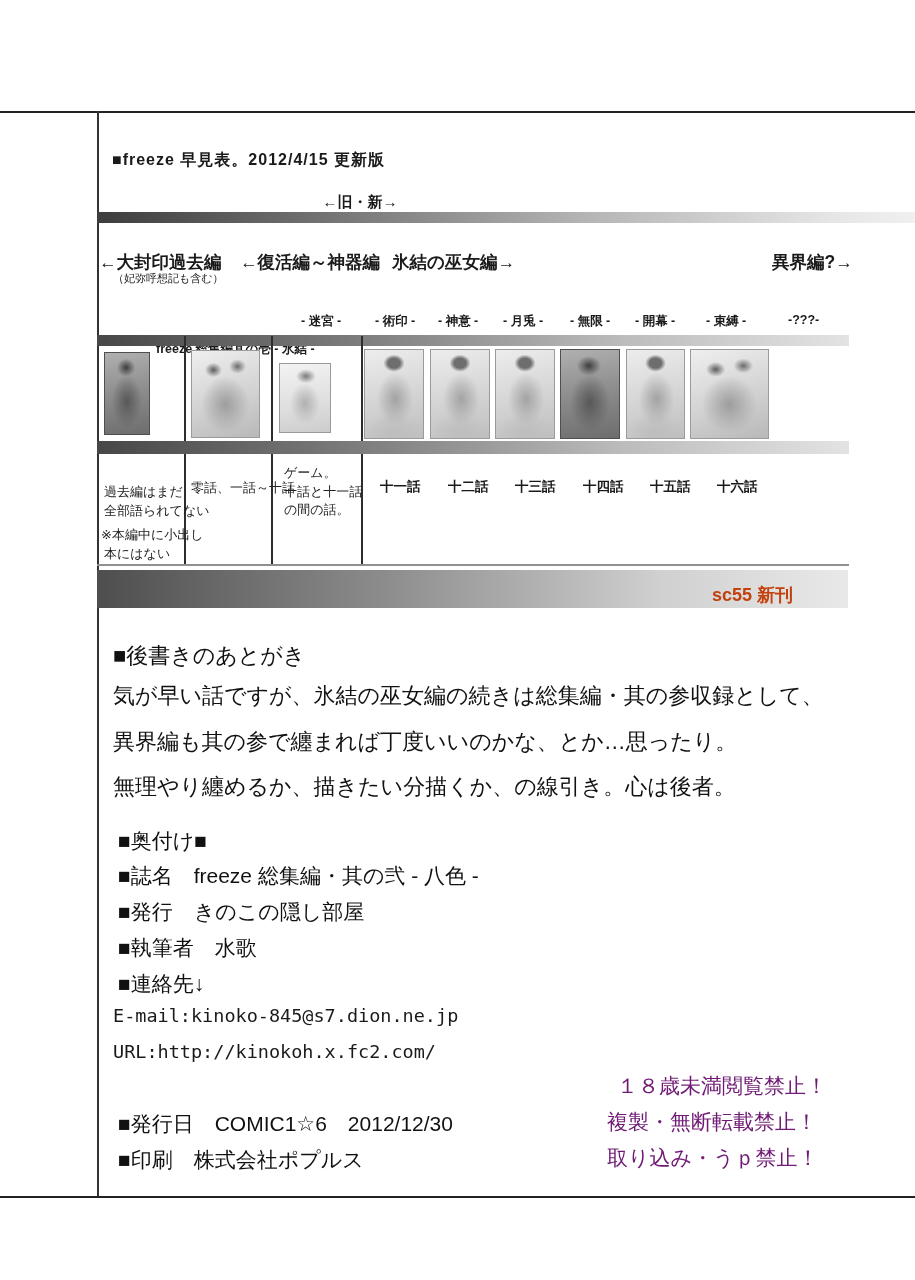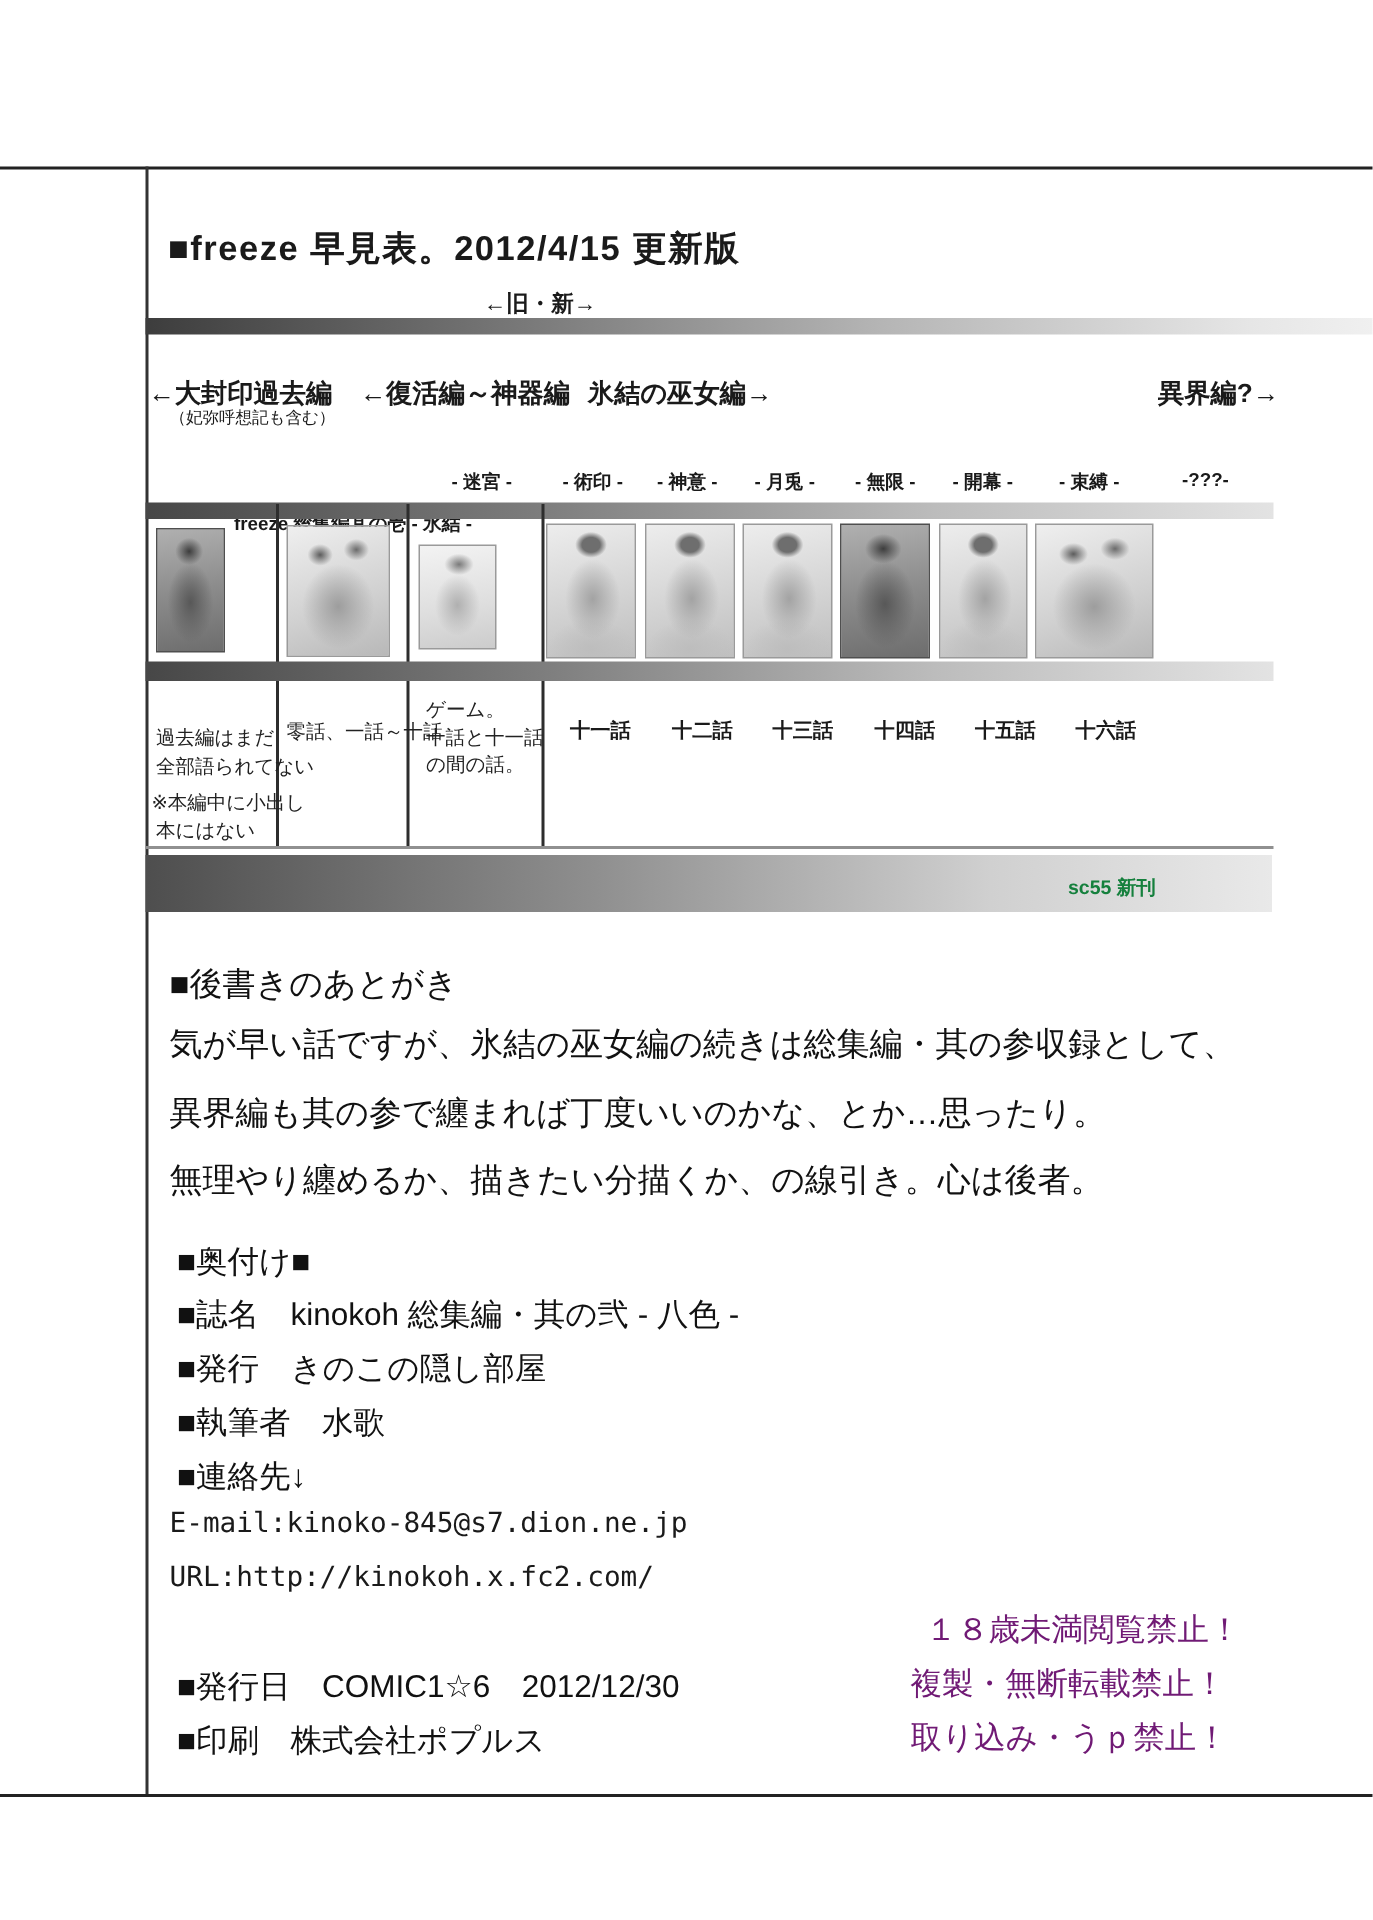--- a/index.html
+++ b/index.html
@@ -10,33 +10,33 @@
     color:#1a1a1a;
   }
   .abs{position:absolute;}
 
   
   .frame-top{left:0;top:111px;width:915px;height:2px;background:#222;}
   .frame-left{left:97px;top:111px;width:2px;height:1087px;background:#333;}
   .frame-bottom{left:0;top:1196px;width:915px;height:2px;background:#222;}
 
   
-  .title{left:112px;top:150px;font-size:23px;font-weight:600;letter-spacing:1px;}
+  .title{left:112px;top:150px;font-size:16px;font-weight:600;letter-spacing:1px;}
   .dir-label{left:300px;top:193px;width:120px;text-align:center;font-size:15px;font-weight:600;}
 
   
   .bar-a{left:97px;top:212px;width:818px;height:11px;
     background:linear-gradient(to right,#3d3d3d 0%,#777 30%,#b5b5b5 60%,#e6e6e6 90%,#f0f0f0 100%);}
   .bar-b{left:97px;top:335px;width:752px;height:11px;
     background:linear-gradient(to right,#474747 0%,#7d7d7d 35%,#bcbcbc 70%,#e3e3e3 100%);}
   .bar-c{left:97px;top:441px;width:752px;height:13px;
     background:linear-gradient(to right,#474747 0%,#7d7d7d 35%,#bcbcbc 70%,#e3e3e3 100%);}
   .bar-d{left:97px;top:570px;width:751px;height:38px;
     background:linear-gradient(to right,#4e4e4e 0%,#8f8f8f 40%,#d0d0d0 75%,#e9e9e9 100%);}
-  .sc55{left:712px;top:583px;font-size:13px;color:#15803d;font-weight:600;}
+  .sc55{left:712px;top:583px;font-size:18px;color:#c2410c;font-weight:600;}
 
   
   .arc{font-size:17.5px;font-weight:600;white-space:nowrap;}
   .arc1{left:99px;top:250px;}
   .arc1-note{left:113px;top:271px;font-size:11px;font-weight:400;}
   .arc2{left:240px;top:250px;}
   .arc3{left:392px;top:250px;}
   .arc4{left:772px;top:250px;}
 
   
@@ -183,21 +183,21 @@
 
 <div class="abs bar-d"></div>
 <div class="abs sc55">sc55 新刊</div>
 
 <div class="abs aw aw-h">■後書きのあとがき</div>
 <div class="abs aw aw-1">気が早い話ですが、氷結の巫女編の続きは総集編・其の参収録として、</div>
 <div class="abs aw aw-2">異界編も其の参で纏まれば丁度いいのかな、とか…思ったり。</div>
 <div class="abs aw aw-3">無理やり纏めるか、描きたい分描くか、の線引き。心は後者。</div>
 
 <div class="abs col col-h">■奥付け■</div>
-<div class="abs col col-title">■誌名　kinokoh 総集編・其の弐 - 八色 -</div>
+<div class="abs col col-title">■誌名　freeze 総集編・其の弐 - 八色 -</div>
 <div class="abs col col-pub">■発行　きのこの隠し部屋</div>
 <div class="abs col col-auth">■執筆者　水歌</div>
 <div class="abs col col-contact">■連絡先↓</div>
 <div class="abs mono col-email">E-mail:kinoko-845@s7.dion.ne.jp</div>
 <div class="abs mono col-url">URL:http://kinokoh.x.fc2.com/</div>
 <div class="abs col col-date">■発行日　COMIC1☆6　2012/12/30</div>
 <div class="abs col col-print">■印刷　株式会社ポプルス</div>
 
 <div class="abs warn w1">１８歳未満閲覧禁止！</div>
 <div class="abs warn w2">複製・無断転載禁止！</div>

